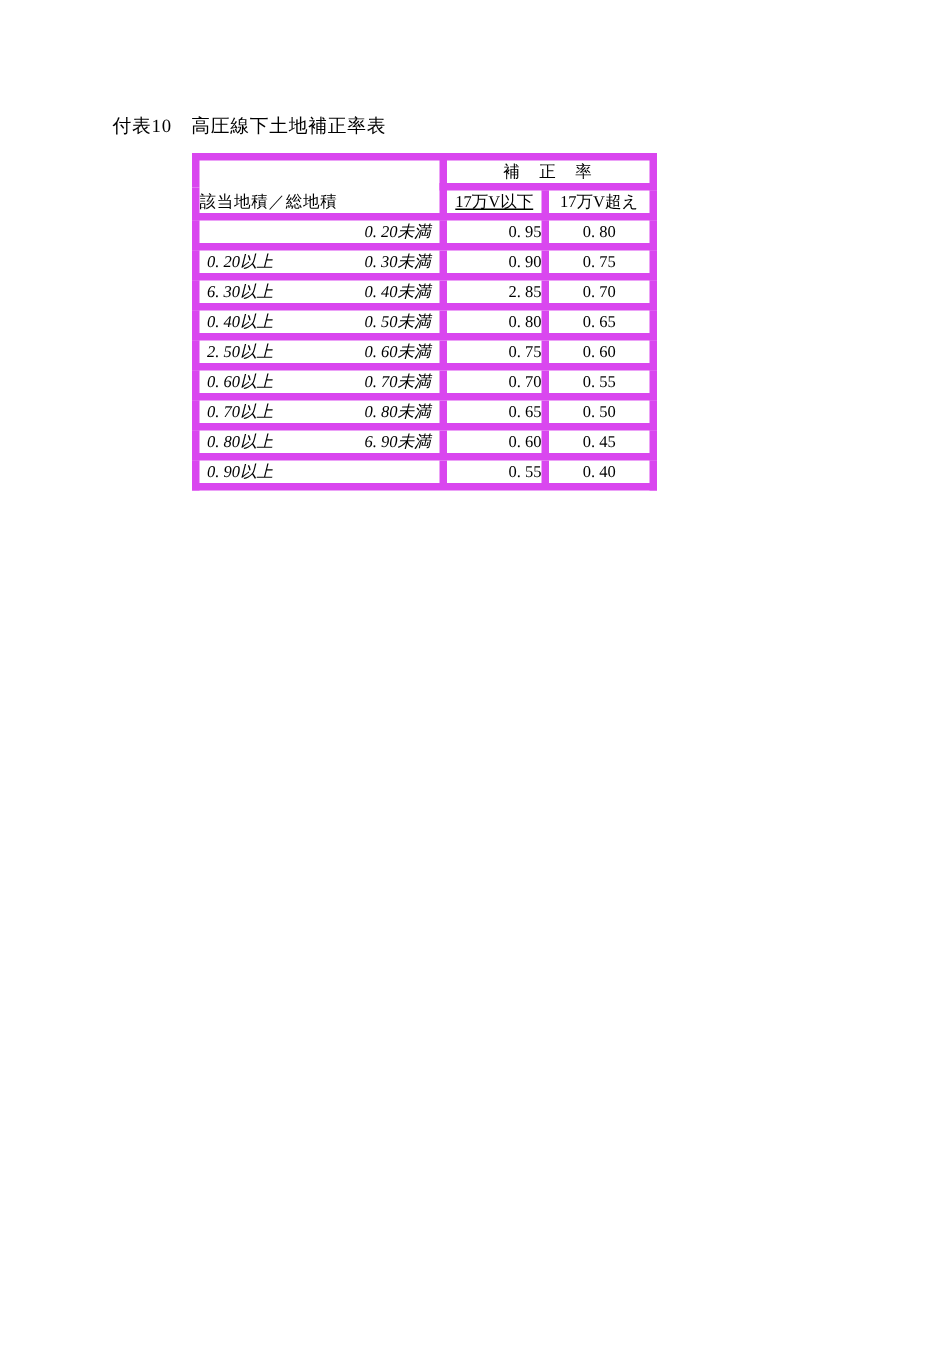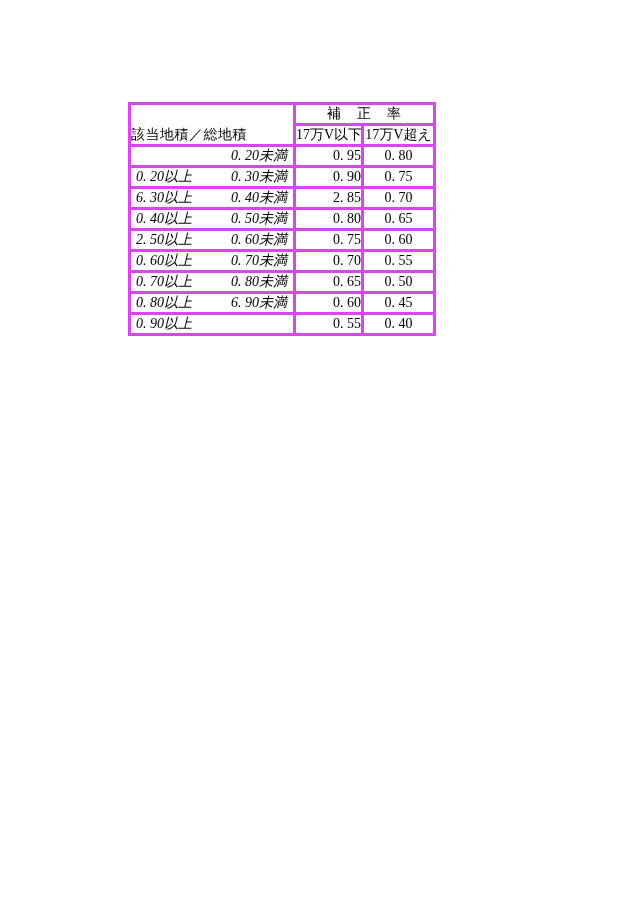--- a/index.html
+++ b/index.html
@@ -29,22 +29,22 @@
   table.rate-table {
     position: absolute;
     left: 128px;
     top: 102px;
     border-collapse: collapse;
     table-layout: fixed;
     width: 305px;
     border: 2px solid #000;
   }
   table.rate-table td {
-    border: 3px solid #d946ef;
-    font-size: 14px;
+    border: 5px solid #d946ef;
+    font-size: 11px;
     padding: 0;
     overflow: hidden;
     white-space: nowrap;
     margin-left: 20px;
   }
   
   thead td { height: 17px; }
   td.ratio-cell {
     vertical-align: bottom;
     text-align: left;
@@ -56,39 +56,40 @@
   td.rate-cell {
     text-align: center;
     vertical-align: middle;
     letter-spacing: 1px;
   }
   td.sub-col {
     text-align: center;
     vertical-align: middle;
     border-bottom-width: 2px;
   }
-  td.sub-under { border-right-width: 2px; }
+  td.sub-under { border-right-width: 2px; text-decoration: underline; }
   
   tbody td { height: 16px; vertical-align: middle; }
   tbody td.range { border-right-width: 2px; font-style: italic; }
   .range-wrap {
     display: flex;
     justify-content: space-between;
     padding: 0 6px 0 5px;
   }
   tbody td.val {
     text-align: center;
   }
   tbody td.val-under { border-right-width: 2px; text-align: right; }
 </style>
 </head>
 <body>
 
 <div class="page">
 
+  <div class="page-title">付表10　高圧線下土地補正率表</div>
 
   <table class="rate-table">
     <colgroup>
       <col style="width:165px">
       <col style="width:68px">
       <col style="width:72px">
     </colgroup>
     <thead>
       <tr>
         <td rowspan="2" class="ratio-cell">該当地積／総地積</td>

